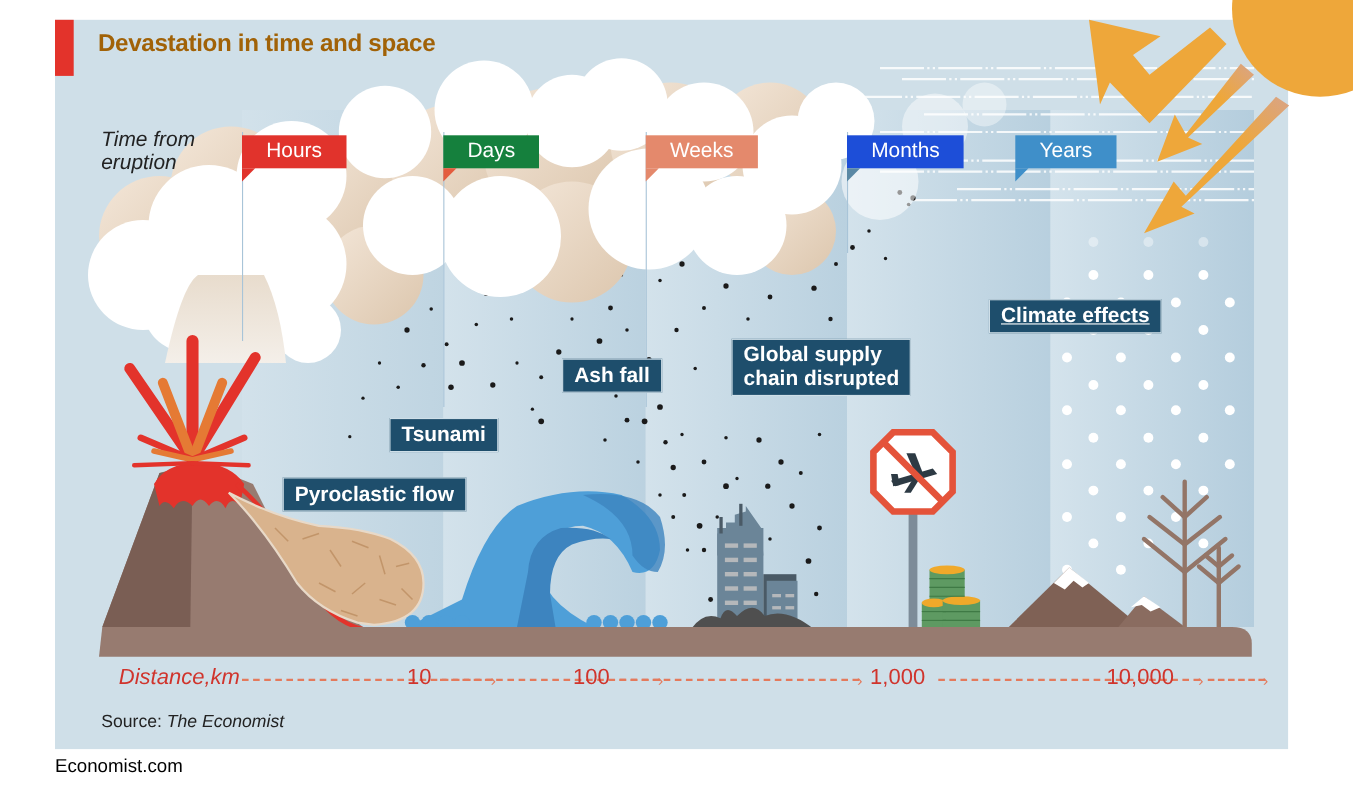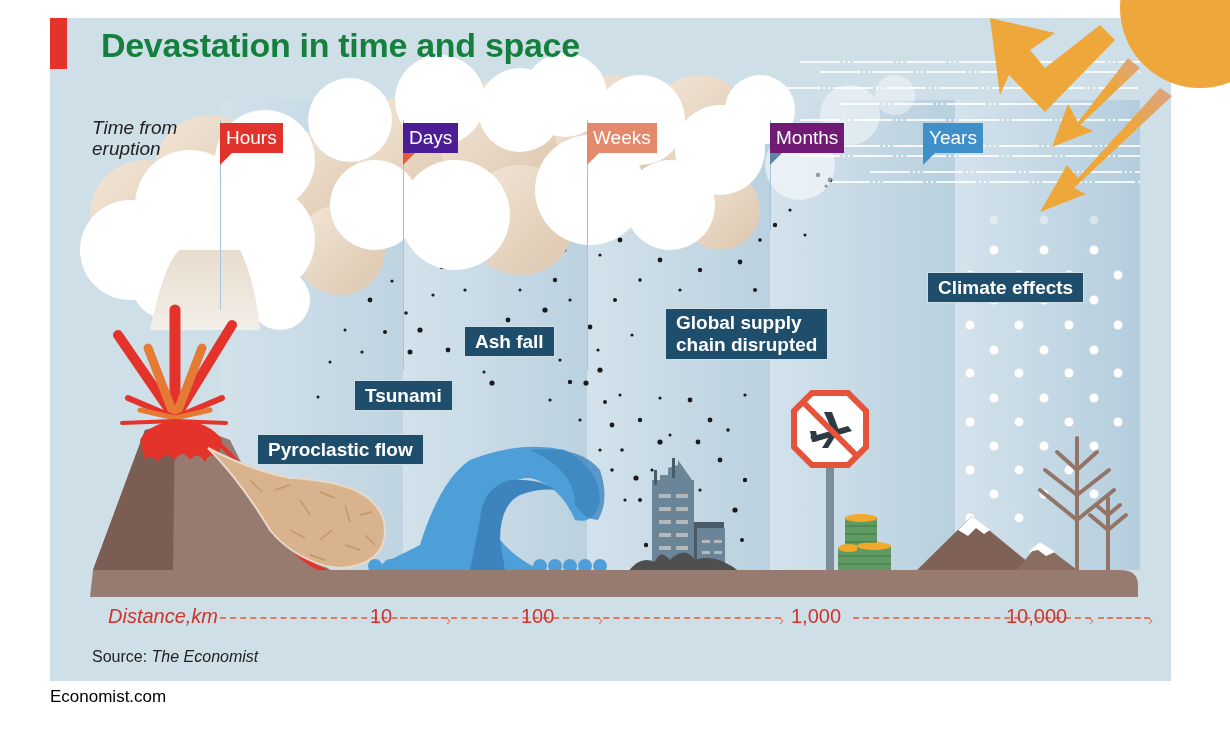--- a/index.html
+++ b/index.html
@@ -1,22 +1,22 @@
 <!DOCTYPE html>
 <html><head>
   <meta charset="utf-8">
   <style>
     html, body { margin: 0; padding: 0; background: #ffffff; }
     body { width: 1230px; height: 734px; position: relative; overflow: hidden; font-family: "Liberation Sans", "DejaVu Sans", sans-serif; }
     .panel { position: absolute; left: 50px; top: 18px; width: 1121px; height: 663px; background: #cfdfe8; overflow: hidden; }
     .accent-bar { position: absolute; left: 50px; top: 18px; width: 17px; height: 51px; background: #e3332b; }
-    .title { position: absolute; left: 89px; top: 26px; font-size: 34px; font-weight: bold; color: #15803d; letter-spacing: -0.3px; white-space: nowrap; margin-left: 12px; }
+    .title { position: absolute; left: 89px; top: 26px; font-size: 22px; font-weight: bold; color: #a16207; letter-spacing: -0.3px; white-space: nowrap; }
     .art { position: absolute; left: 0; top: 0; }
     .time-label { position: absolute; left: 92px; top: 117px; font-size: 19px; font-style: italic; color: #222; line-height: 21px; width: 120px; }
-    .flag { position: absolute; height: 30px; color: #fff; font-size: 19px; line-height: 30px; padding: 0 6px; white-space: nowrap; }
+    .flag { position: absolute; height: 30px; color: #fff; font-size: 19px; line-height: 30px; padding: 0 22px; white-space: nowrap; }
     .flag-tail { position: absolute; left: 0; top: 30px; width: 0; height: 0; border-top: 12px solid; border-right: 12px solid transparent; }
     .stem { position: absolute; width: 1px; background: #a8c4d8; }
     .event-label { position: absolute; background: #1e4e6c; color: #fff; font-weight: bold; font-size: 19px; line-height: 23px; padding: 3px 10px; white-space: nowrap; border: 1px solid #cfdfe8; }
     .axis-row { position: absolute; left: 108px; top: 605px; height: 26px; width: 1060px; font-size: 20px; color: #d0342c; white-space: nowrap; }
     .axis-label { position: absolute; left: 0; top: 0; font-style: italic; }
     .axis-tick { position: absolute; top: 0; }
     .dash { position: absolute; top: 12px; height: 0; border-top: 2px dashed #e47a5c; }
     .arrowhead { position: absolute; top: 6px; font-size: 15px; color: #e47a5c; }
     .source { position: absolute; left: 92px; top: 648px; font-size: 16px; color: #222; white-space: nowrap; }
     .source i { font-style: italic; margin-top: 36px; }
@@ -388,50 +388,50 @@
   <div>eruption</div>
 </div>
 
 <div class="stem" style="left:220px; top:120px; height:190px;"></div>
 <div class="flag" style="left:220px; top:123px; background:#e1332c;">
   <span>Hours</span>
   <span class="flag-tail" style="border-top-color:#e1332c;"></span>
 </div>
 
 <div class="stem" style="left:403px; top:120px; height:250px;"></div>
-<div class="flag" style="left:403px; top:123px; background:#4c1d95;">
+<div class="flag" style="left:403px; top:123px; background:#15803d;">
   <span>Days</span>
   <span class="flag-tail" style="border-top-color:#e45c3e;"></span>
 </div>
 
 <div class="stem" style="left:587px; top:120px; height:250px;"></div>
 <div class="flag" style="left:587px; top:123px; background:#e4896c;text-align:right;">
   <span>Weeks</span>
   <span class="flag-tail" style="border-top-color:#e4896c;"></span>
 </div>
 
 <div class="stem" style="left:770px; top:120px; height:110px;"></div>
-<div class="flag" style="left:770px; top:123px; background:#701a75;">
+<div class="flag" style="left:770px; top:123px; background:#1d4ed8;">
   <span>Months</span>
   <span class="flag-tail" style="border-top-color:#5a88a4;"></span>
 </div>
 
 <div class="flag" style="left:923px; top:123px; background:#3f8fc9;">
   <span>Years</span>
   <span class="flag-tail" style="border-top-color:#3f8fc9;"></span>
 </div>
 
 <div class="event-label" style="left:257px; top:434px;">Pyroclastic flow</div>
 <div class="event-label" style="left:354px; top:380px;">Tsunami</div>
-<div class="event-label" style="left:464px; top:326px;">Ash fall</div>
+<div class="event-label" style="left:511px; top:326px;">Ash fall</div>
 <div class="event-label" style="left:665px; top:308px; line-height:22px;">
   <div>Global supply</div>
   <div>chain disrupted</div>
 </div>
-<div class="event-label" style="left:927px; top:272px;">Climate effects</div>
+<div class="event-label" style="left:899px; top:272px;text-decoration:underline;">Climate effects</div>
 
 <div class="axis-row">
   <span class="axis-label">Distance,km</span>
   <span class="dash" style="left:112px; width:228px;"></span>
   <span class="arrowhead" style="left:338px;">›</span>
   <span class="axis-tick" style="left:262px;">10</span>
   <span class="dash" style="left:292px; width:200px;"></span>
   <span class="arrowhead" style="left:490px;">›</span>
   <span class="axis-tick" style="left:413px;">100</span>
   <span class="dash" style="left:455px; width:218px;"></span>

